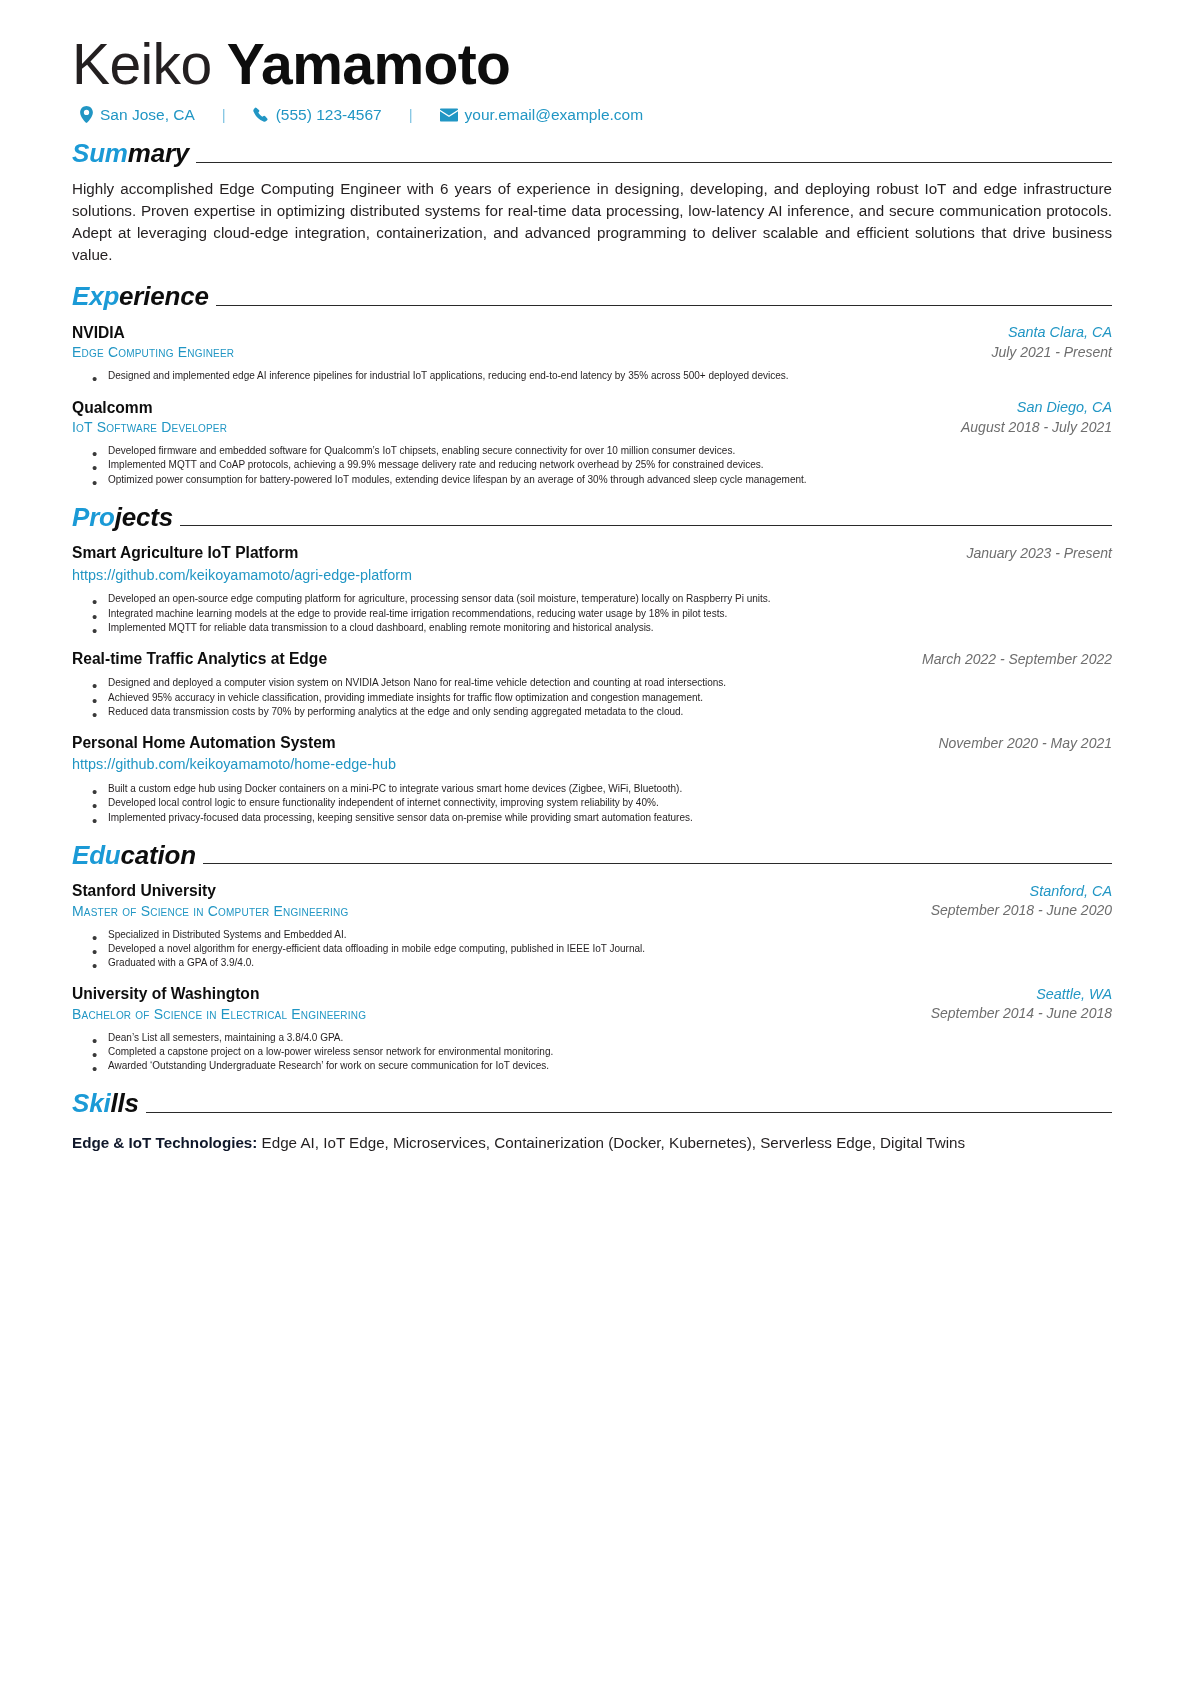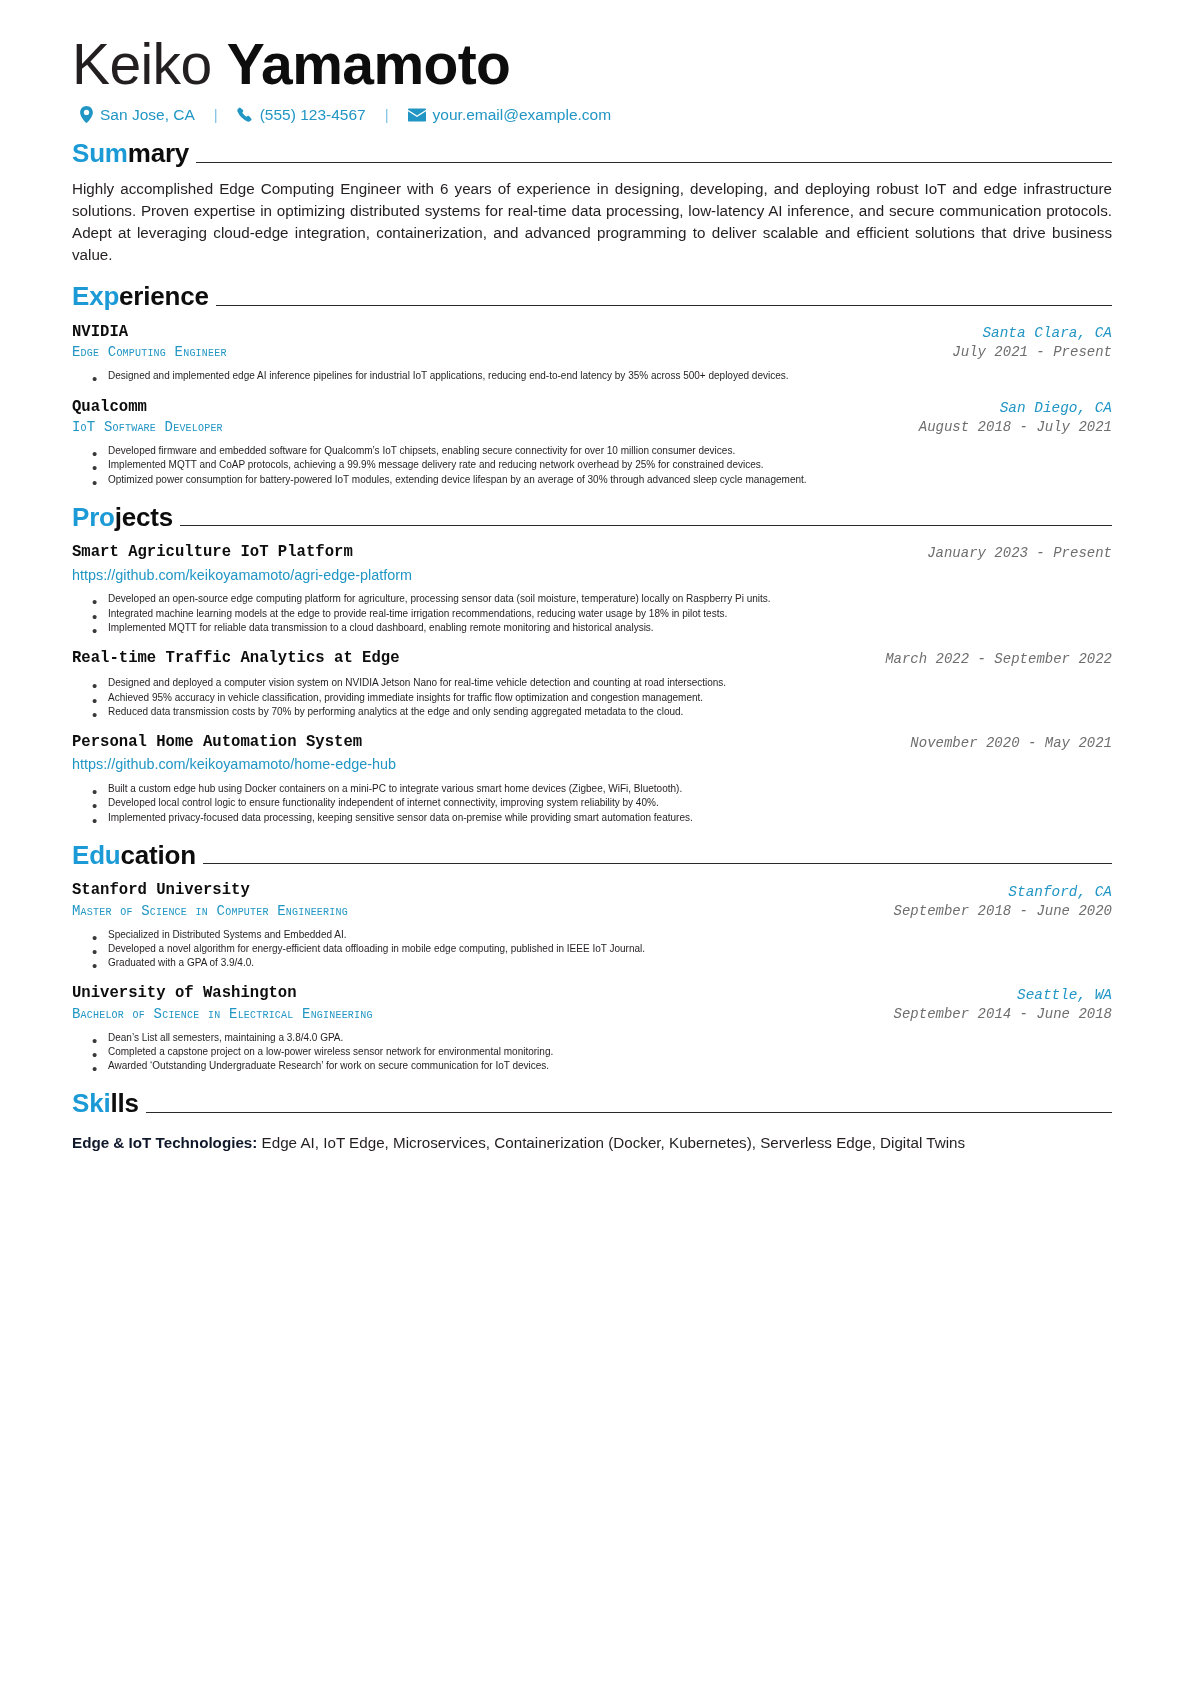--- a/index.html
+++ b/index.html
@@ -29,21 +29,21 @@
     letter-spacing: -0.6px;
     margin: 0 0 2px 0;
     white-space: nowrap;
   }
   .name .first { font-weight: 300; color: #231f20; }
   .name .last  { font-weight: 700; color: #0d0d0d; }
 
   .contact {
     display: flex;
     align-items: center;
-    gap: 8px;
+    gap: 16px;
     font-size: 15.5px;
     color: #2196c4;
     margin: 12px 0 0 8px;
     line-height: 1;
     white-space: nowrap;
   }
   .contact .citem {
     display: inline-flex;
     align-items: center;
     gap: 7px;
@@ -62,20 +62,21 @@
     align-items: flex-end;
     width: 100%;
   }
   .sec-title {
     font-size: 26px;
     font-weight: 700;
     line-height: 1.05;
     letter-spacing: -0.2px;
     white-space: nowrap;
     padding-right: 7px;
+    font-style: italic;
   }
   .sec-title .pre { color: #1b9ad6; }
   .sec-title .rest { color: #0d0d0d; }
   .sec-rule {
     flex: 1 1 auto;
     height: 0;
     border-bottom: 1.4px solid #2a2a2a;
     margin-bottom: 5px;
   }
 
@@ -86,24 +87,23 @@
     color: #231f20;
     text-align: justify;
     margin: 10px 0 0 0;
     hyphens: auto;
   }
 
   .entry { margin-top: 14px; }
   .entry.first { margin-top: 12px; }
   .entry-row {
     display: flex;
-    align-items: flex-end;
+    align-items: center;
     justify-content: space-between;
     gap: 16px;
-    font-family: Liberation Mono, monospace;
   }
   .entry-title {
     font-size: 15.6px;
     font-weight: 700;
     color: #0d0d0d;
     line-height: 1.25;
   }
   .entry-loc {
     font-size: 14.4px;
     font-style: italic;

